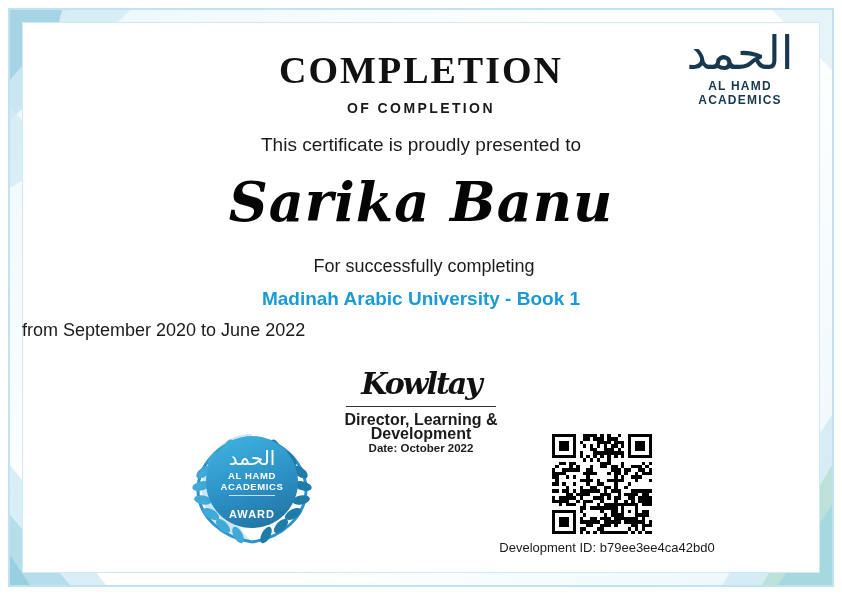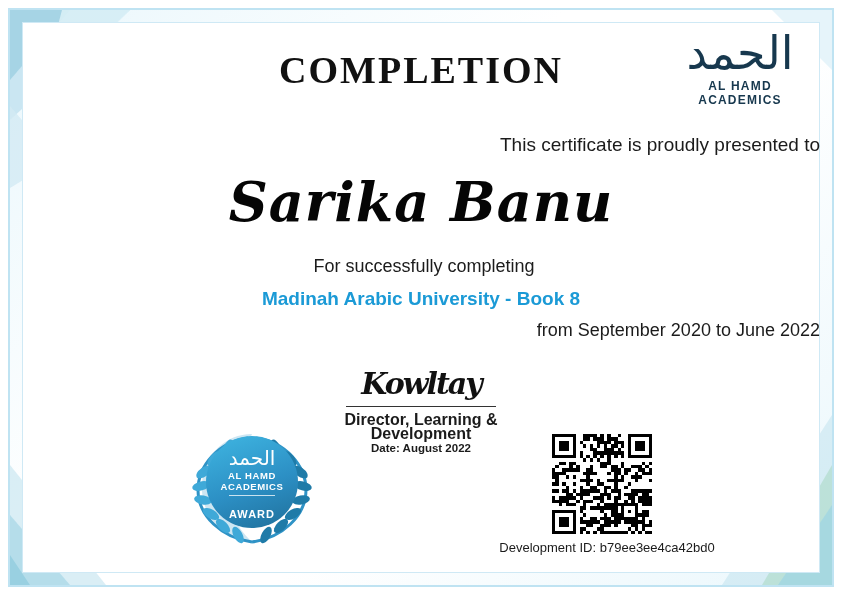--- a/index.html
+++ b/index.html
@@ -95,21 +95,21 @@
     font-weight: bold;
     letter-spacing: 2.4px;
     color: #1a1a1a;
     margin-top: 8px;
   }
 
   .presented-to {
     position: absolute;
     left: 0; right: 0;
     top: 112px;
-    text-align: right;
+    text-align: center;
     font-size: 19px;
     color: #1b1b1b;
   }
 
   .recipient {
     position: absolute;
     left: 0; right: 0;
     top: 148px;
     text-align: center;
     font-family: "DejaVu Serif", serif;
@@ -134,21 +134,21 @@
     top: 266px;
     text-align: center;
     font-size: 19px;
     font-weight: bold;
     color: #1b9ad6;
   }
   .dates-line {
     position: absolute;
     left: 0; right: 0;
     top: 298px;
-    text-align: right;
+    text-align: left;
     font-size: 18px;
     color: #1b1b1b;
   }
 
   
   .signature-block {
     position: absolute;
     left: 289px;
     top: 340px;
     width: 220px;
@@ -275,35 +275,36 @@
   <div class="content">
 
     <div class="logo">
       <div class="logo-mark">الحمد</div>
       <div class="logo-name">AL HAMD</div>
       <div class="logo-name">ACADEMICS</div>
     </div>
 
     <div class="title-block">
       <div class="title">COMPLETION</div>
+      <div class="subtitle">OF COMPLETION</div>
     </div>
 
     <div class="presented-to">This certificate is proudly presented to</div>
 
     <div class="recipient">Sarika Banu</div>
 
     <div class="completing-line">For successfully completing</div>
-    <div class="course-line">Madinah Arabic University - Book 8</div>
+    <div class="course-line">Madinah Arabic University - Book 1</div>
     <div class="dates-line">from September 2020 to June 2022</div>
 
     <div class="signature-block">
       <div class="signature-mark">Kowltay</div>
       <div class="signature-rule"></div>
       <div class="sig-role">Director, Learning &amp; Development</div>
-      <div class="sig-date">Date: August 2022</div>
+      <div class="sig-date">Date: October 2022</div>
     </div>
 
     <div class="seal">
       <svg style="position:absolute;left:0;top:0;" width="140" height="120" viewBox="0 0 140 120">
         <g fill="#2f93c6" opacity="0.95">
           <path d="M70 6 C44 6 22 26 20 56 C18 86 40 112 70 114 C62 106 52 96 50 78 C48 60 54 36 70 24 C66 18 68 10 70 6 Z" opacity="0.25"></path>
         </g>
         <g stroke="#2f93c6" stroke-width="3" fill="none">
           <path d="M66 10 C36 14 16 38 16 62 C16 88 40 110 70 114"></path>
           <path d="M74 10 C104 14 124 38 124 62 C124 88 100 110 70 114"></path>

